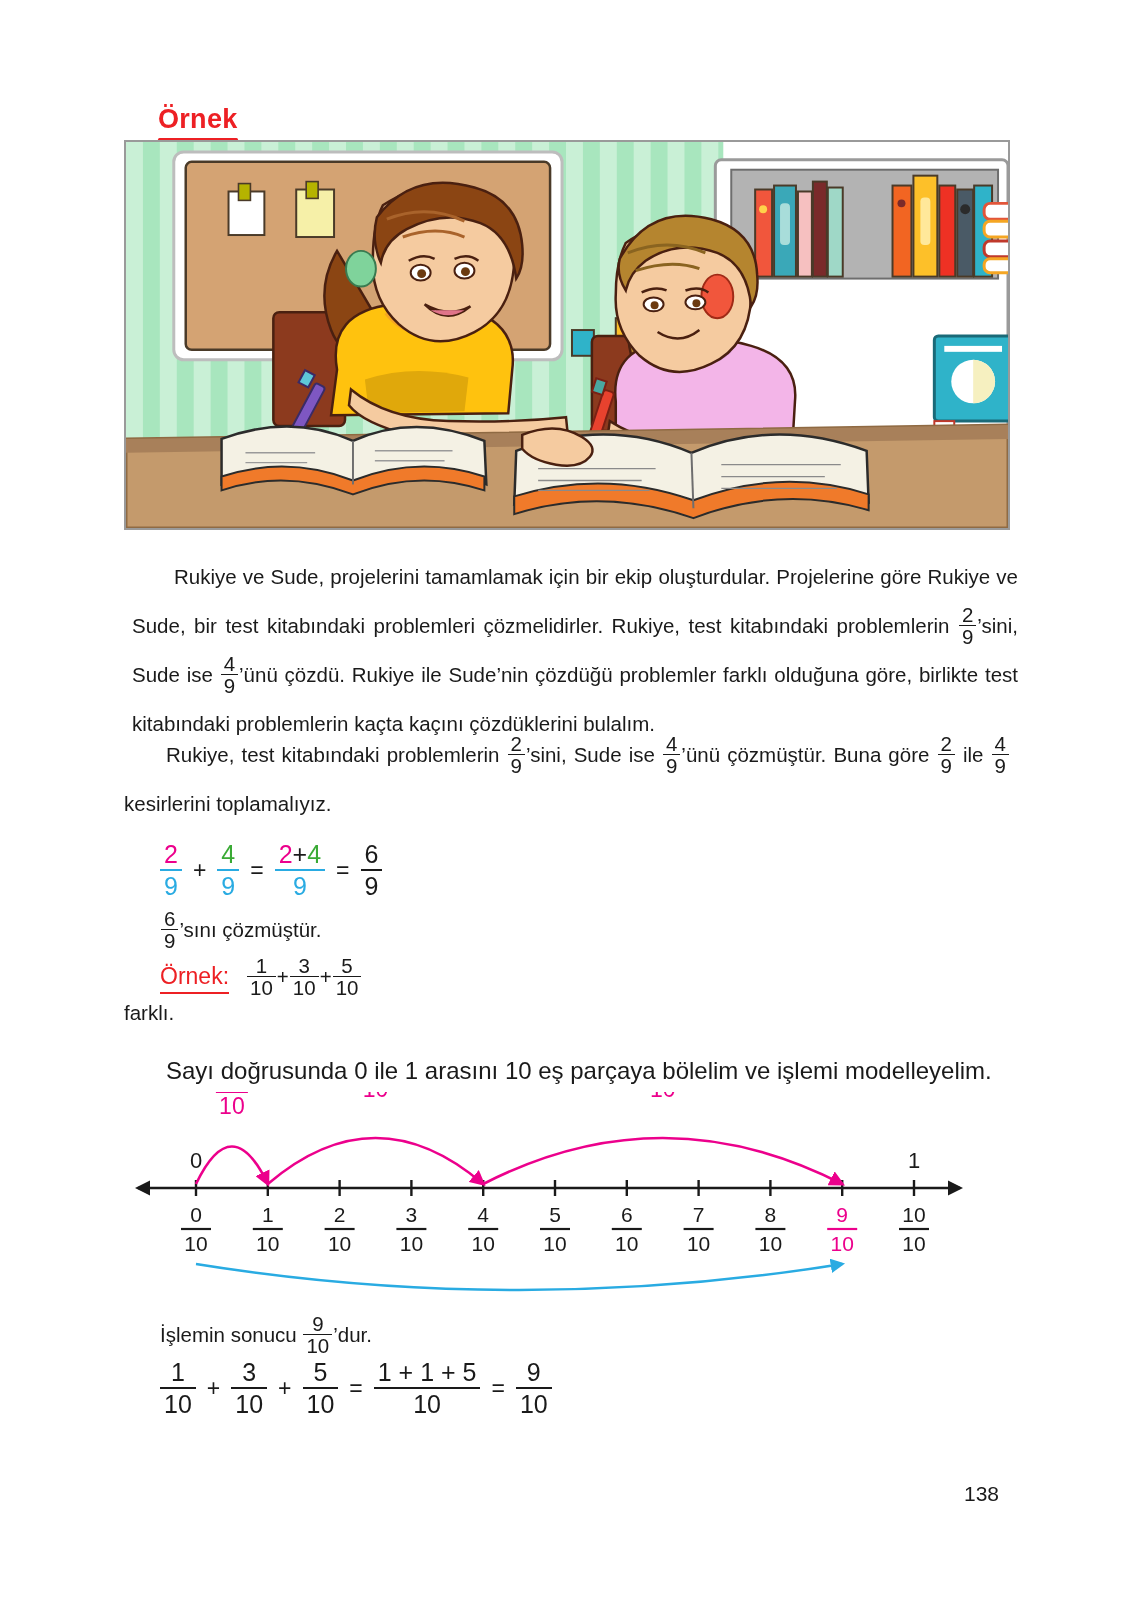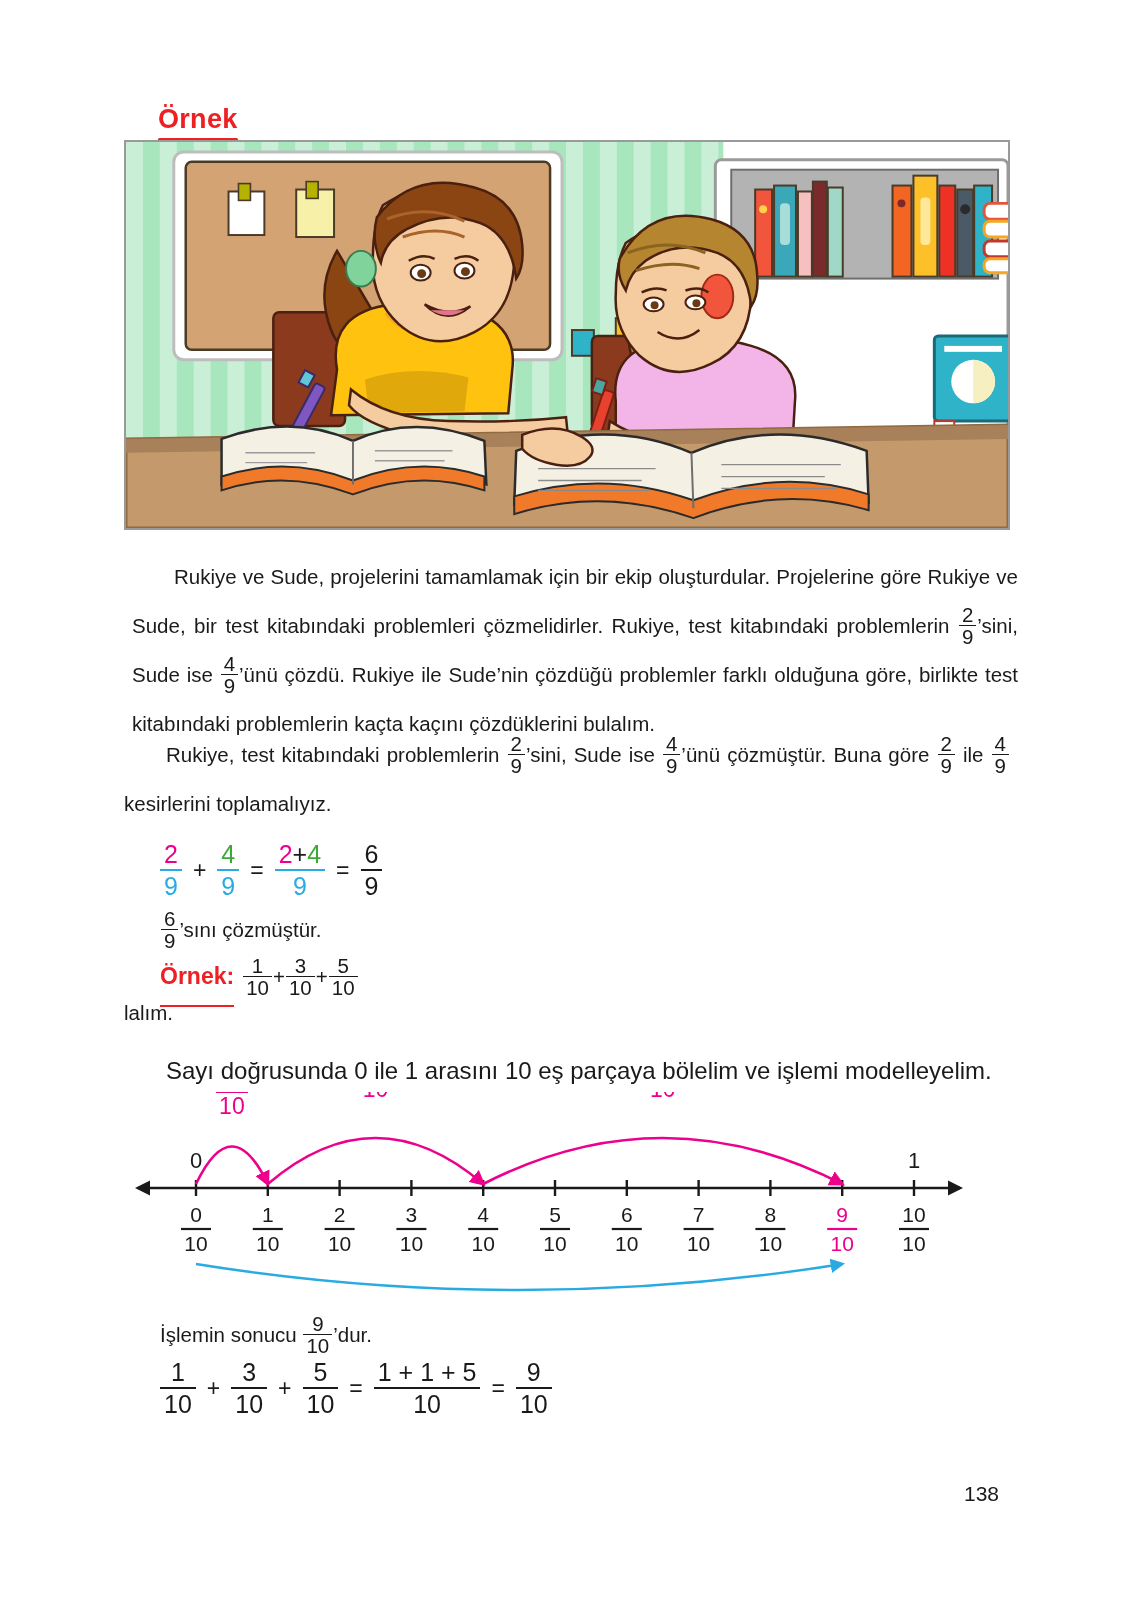--- a/index.html
+++ b/index.html
@@ -119,26 +119,26 @@
     position: absolute;
     left: 160px;
     top: 952px;
     width: 850px;
     font-size: 20.5px;
     line-height: 49px;
     text-align: justify;
   }
   .ornek2-tag {
     color: #ed2024;
-    font-weight: 700;
+    font-weight: 400;
     font-size: 23px;
     position: relative;
-    padding-bottom: 16px;
+    padding-bottom: 3px;
     border-bottom: 2.5px solid #ed2024;
-    margin-right: 8px;
+    margin-right: 17px;
   }
   .ornek2-tail {
     position: absolute;
     left: 124px;
     top: 1001px;
     font-size: 20.5px;
   }
   .p3 {
     position: absolute;
     left: 124px;
@@ -391,21 +391,21 @@
     </span>
   </div>
 
   <div class="line-6-9">
     <span class="fr"><span class="n">6</span><span class="d">9</span></span><span>’sını çözmüştür.</span>
   </div>
 
   <div class="ornek2">
     <span class="ornek2-tag">Örnek:</span><span class="fr"><span class="n">1</span><span class="d">10</span></span><span>+</span><span class="fr"><span class="n">3</span><span class="d">10</span></span><span>+</span><span class="fr"><span class="n">5</span><span class="d">10</span></span>
   </div>
-  <div class="ornek2-tail">lalım.</div>
+  <div class="ornek2-tail">farklı.</div>
 
   <div class="p3">
     <span class="indent"></span><span>Sayı doğrusunda 0 ile 1 arasını 10 eş parçaya bölelim ve işlemi modelleyelim.</span>
   </div>
 
   <div class="numline-wrap">
     <svg class="numline-svg" viewBox="0 0 886 210">
       <g id="nl-root">
           <defs>
             <marker id="ar-mag" viewBox="0 0 10 10" refX="8" refY="5" markerWidth="6" markerHeight="6" orient="auto-start-reverse">

